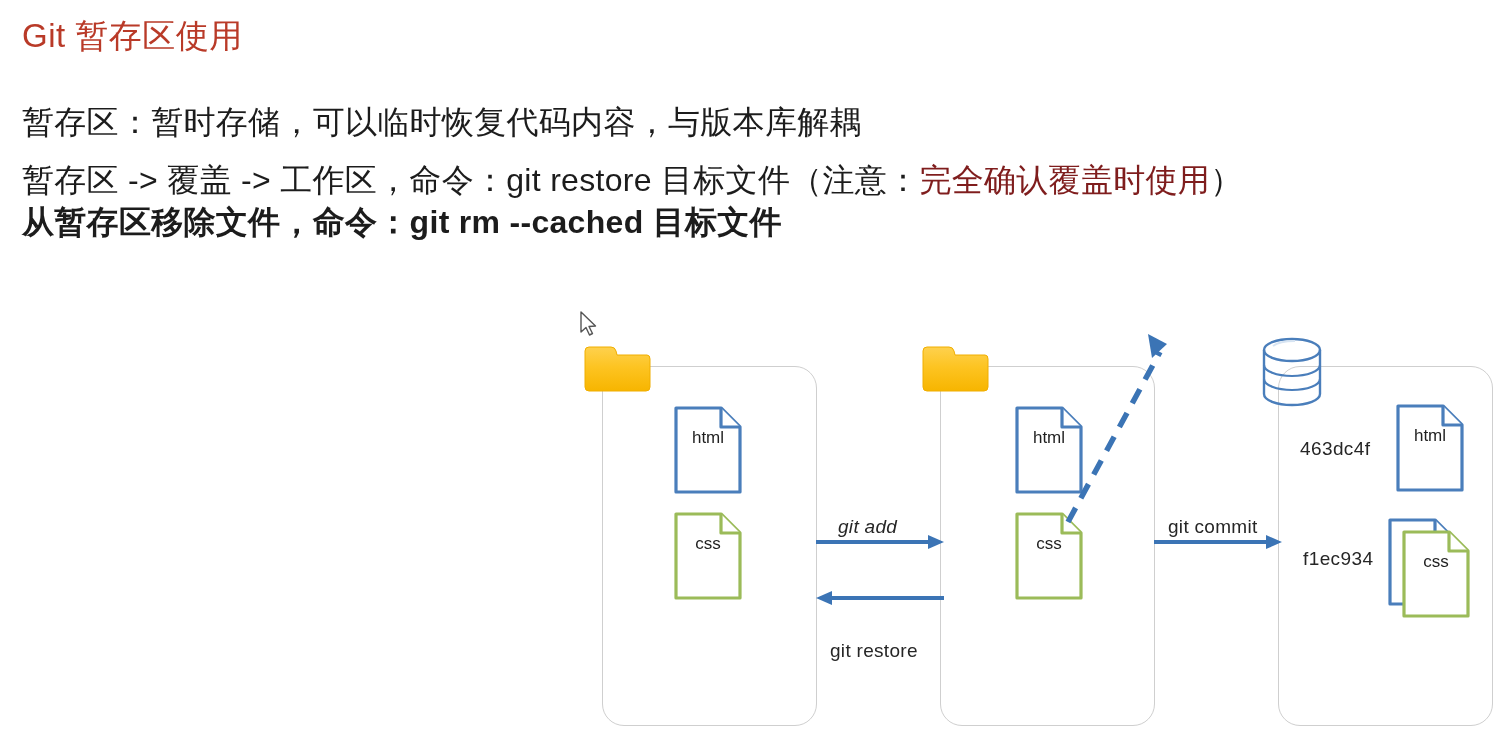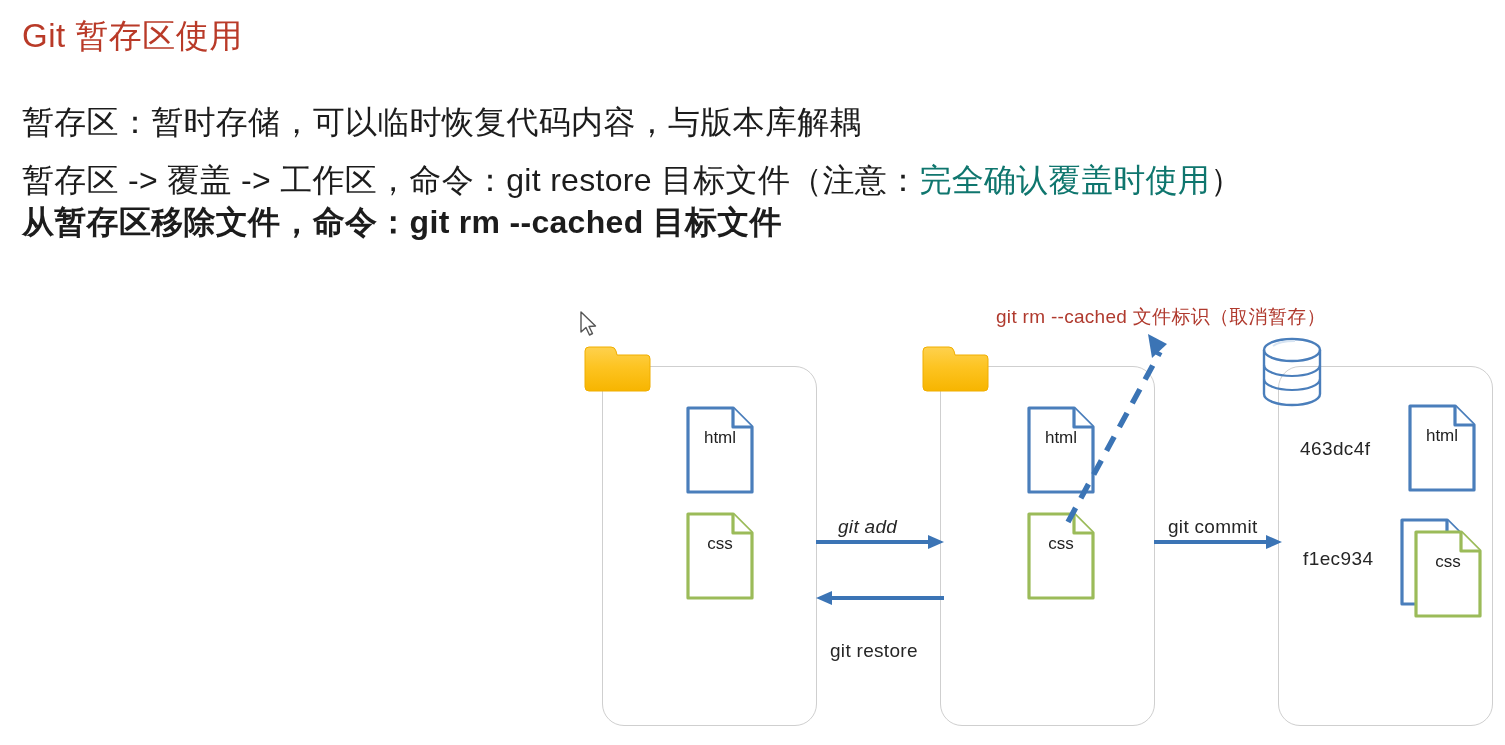--- a/index.html
+++ b/index.html
@@ -32,21 +32,21 @@
     left: 22px;
     font-size: 32px;
     font-weight: 400;
     color: #1c1c1c;
     white-space: nowrap;
     letter-spacing: 0.3px;
   }
   #body-line-1 { top: 101px; }
   #body-line-2 { top: 159px; }
   #body-line-3 { top: 201px; font-weight: bold; }
-  .warn { color: #0f766e; margin-top: 44px; }
+  .warn { color: #7f1d1d; margin-top: 44px; }
 
   
   #diagram {
     position: absolute;
     left: 0;
     top: 0;
     width: 1505px;
     height: 745px;
   }
 
@@ -89,21 +89,21 @@
     position: absolute;
     width: 100%;
     text-align: center;
     font-size: 17px;
     color: #1f1f1f;
     top: 50%;
     transform: translateY(-52%);
     pointer-events: none;
     font-family: "Liberation Sans", "DejaVu Sans", sans-serif;
   }
-  .file-wrap { position: absolute; width: 68px; height: 64px; margin-left: 12px; }
+  .file-wrap { position: absolute; width: 68px; height: 64px; }
 
   #file-work-html  { left: 674px;  top: 406px; }
   #file-work-css   { left: 674px;  top: 512px; }
   #file-stage-html { left: 1015px; top: 406px; }
   #file-stage-css  { left: 1015px; top: 512px; }
   #file-repo-html  { left: 1396px; top: 404px; }
   #file-repo-css-back  { left: 1388px; top: 518px; }
   #file-repo-css-front { left: 1402px; top: 530px; }
 
   
@@ -270,19 +270,18 @@
 
   <svg class="arrow-svg" id="arrow-dashed" viewBox="0 0 118 200">
     <line x1="8" y1="192" x2="100" y2="22" stroke="#3b74b5" stroke-width="5.5" stroke-dasharray="16 11"></line>
     <polygon points="88,4 107,14 92,28" fill="#3b74b5"></polygon>
   </svg>
 
   <div class="arrow-label" id="label-add">git add</div>
   <div class="arrow-label" id="label-restore">git restore</div>
   <div class="arrow-label" id="label-commit">git commit</div>
 
-  <div id="annotation-rm">git rm --cached 文件标识（取消暂存）</div>
 
   <svg id="mouse-cursor" viewBox="0 0 18 26">
     <path d="M1 1 L1 21 L6 16.5 L9.5 24 L12.5 22.5 L9 15.5 L15.5 15 Z" fill="#ffffff" stroke="#555555" stroke-width="1.4" stroke-linejoin="round"></path>
   </svg>
 
 </div>
 
 </body></html>

